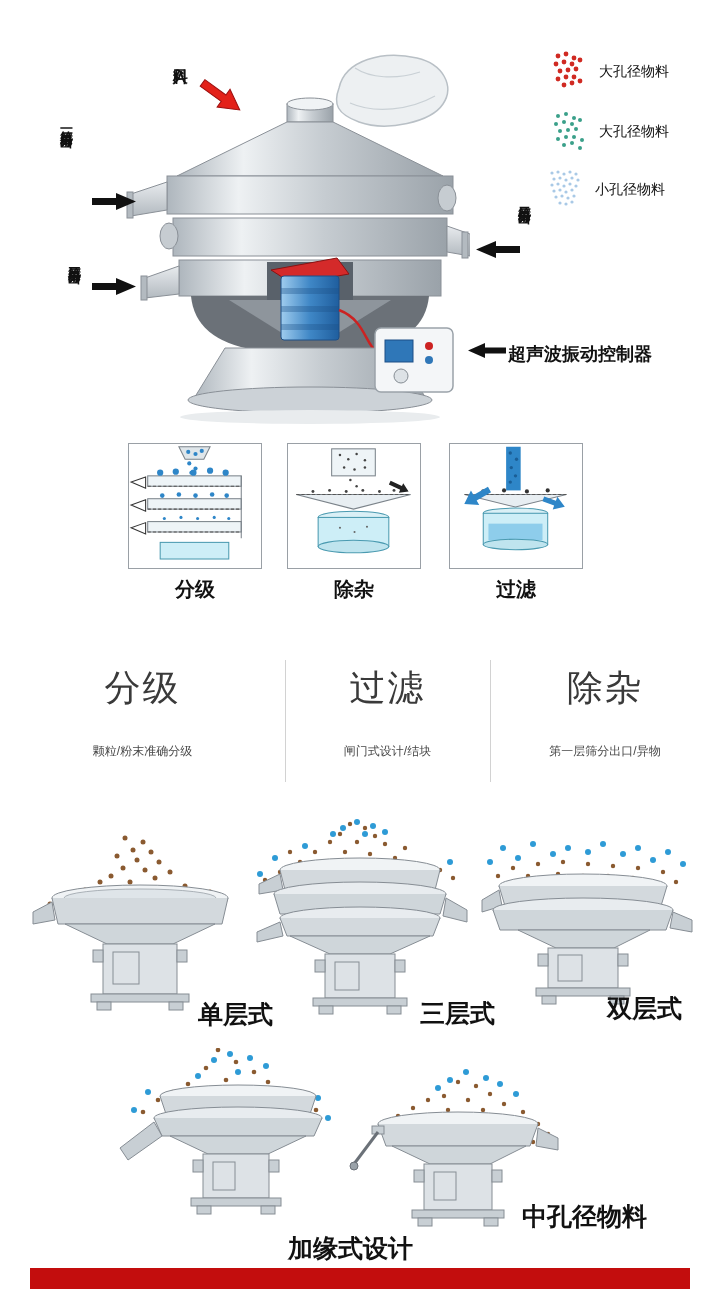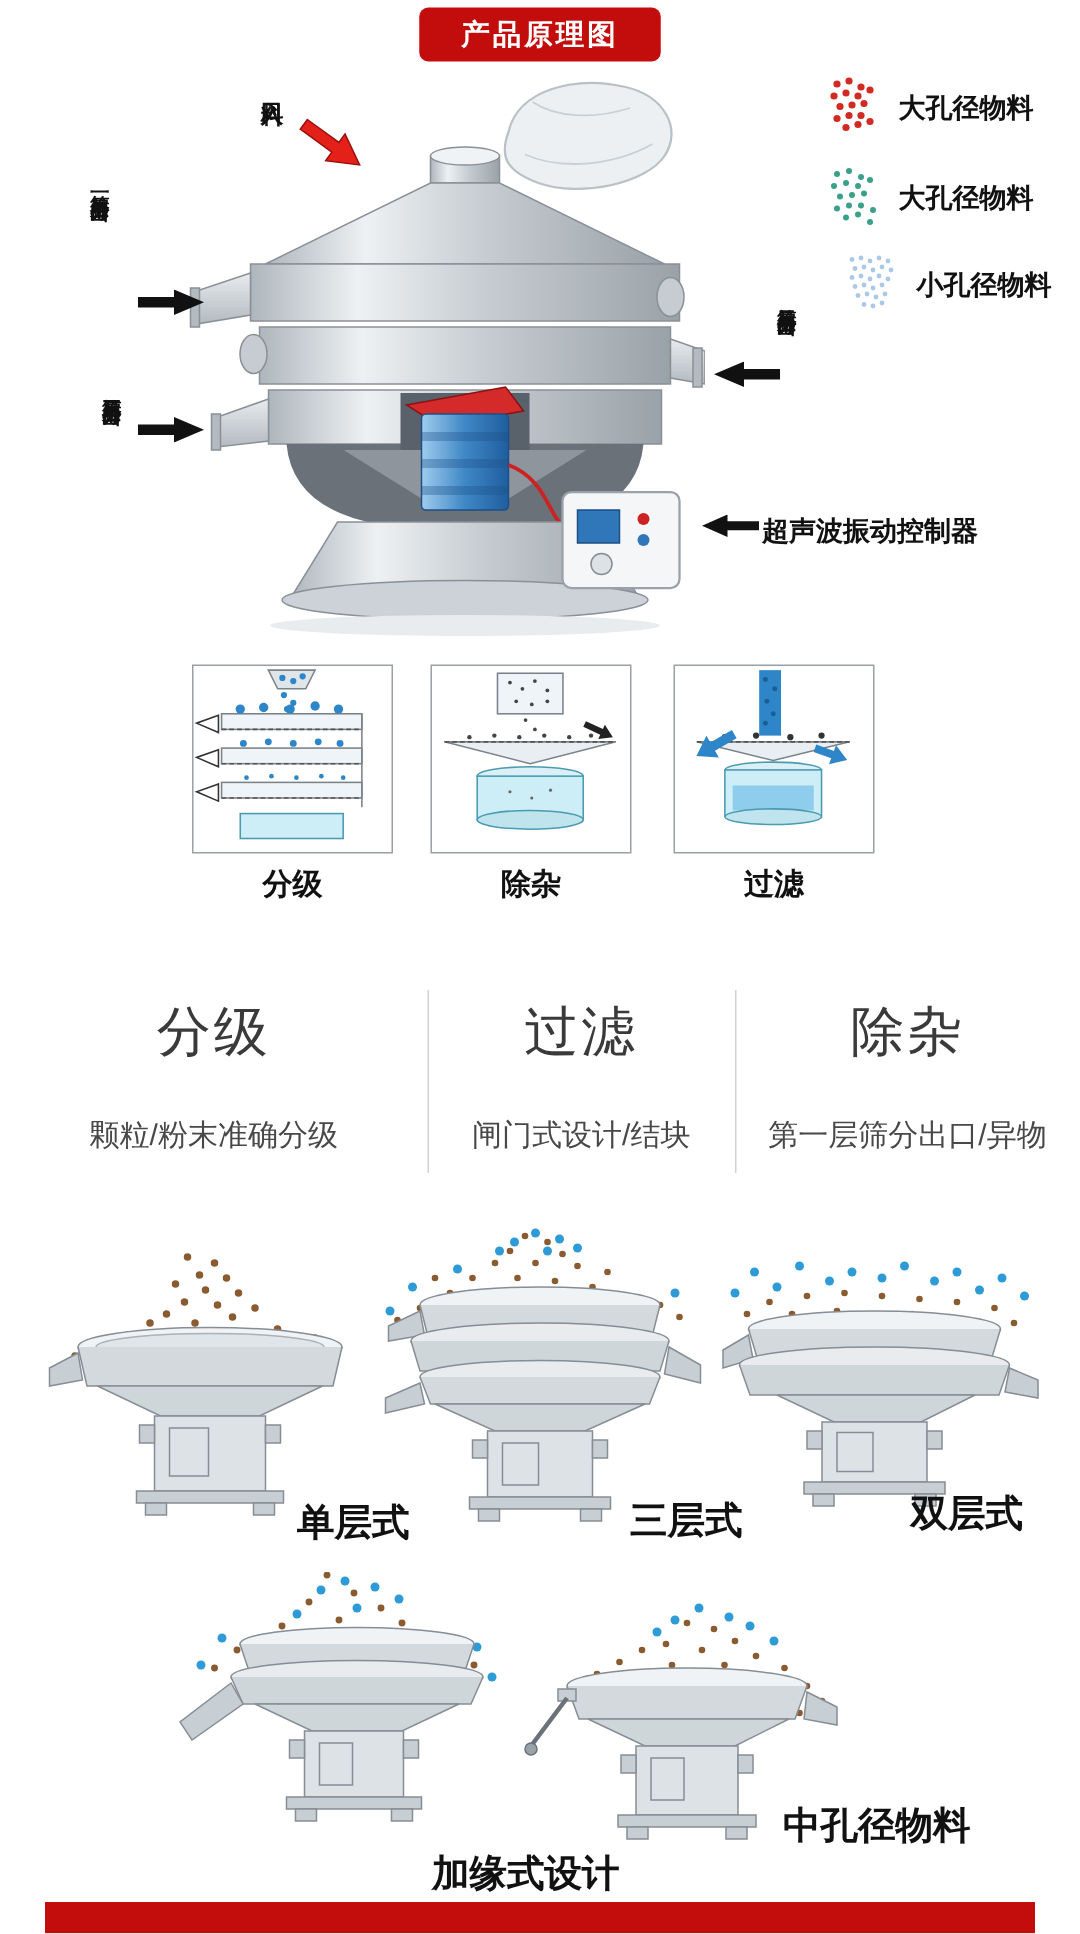--- a/index.html
+++ b/index.html
@@ -6,41 +6,38 @@
   .page{position:relative;width:720px;height:1289px;background:#fff;overflow:hidden;
         font-family:"Liberation Sans",sans-serif;margin:0 auto;}
   .abs{position:absolute;}
   .badge{position:absolute;top:5px;left:50%;transform:translateX(-50%);
          background:#c30d0d;color:#fff;font-size:19px;font-weight:bold;
          padding:5px 28px;border-radius:6px;letter-spacing:2px;white-space:nowrap;}
   .vlabel{position:absolute;writing-mode:vertical-rl;text-orientation:upright;
           font-weight:bold;color:#111;line-height:1.15;letter-spacing:1px;}
   .hlabel{position:absolute;font-weight:bold;color:#111;white-space:nowrap;}
   .legend-row{position:absolute;display:flex;align-items:center;gap:9px;}
-  .legend-label{font-size:18px;font-weight:bold;color:#111;white-space:nowrap;}
+  .legend-label{font-size:14px;font-weight:normal;color:#111;white-space:nowrap;}
   .frame{position:absolute;top:443px;width:134px;height:126px;border:1px solid #9aa0a6;
          background:#fff;box-sizing:border-box;}
   .fn-label{position:absolute;top:576px;width:134px;text-align:center;
             font-size:20px;font-weight:bold;color:#111;}
   .divider{position:absolute;top:660px;width:1px;height:122px;background:#d2d2d2;}
   .feature-col{position:absolute;top:652px;display:flex;flex-direction:column;align-items:center;}
   .feature-title{font-size:36px;color:#3a3a3a;margin-top:12px;letter-spacing:2px;}
-  .feature-desc{font-size:20px;color:#484848;margin-top:30px;white-space:nowrap;}
+  .feature-desc{font-size:12px;color:#484848;margin-top:30px;white-space:nowrap;}
   .model-label{position:absolute;font-size:25px;font-weight:bold;color:#111;white-space:nowrap;}
   .redbar{position:absolute;left:30px;right:30px;bottom:0;height:21px;background:#c30d0d;}
   svg{display:block;}
 </style>
 </head>
 <body>
 
 <div class="page">
 
-  <div class="badge">
-    <span>产品原理图</span>
-  </div>
 
   <svg class="abs" style="left:125px;top:48px;" width="345" height="390" viewBox="0 0 345 390">
     <defs>
       <linearGradient id="met" x1="0" y1="0" x2="1" y2="0">
         <stop offset="0" stop-color="#aeb6bd"></stop>
           <stop offset="0.25" stop-color="#eef1f3"></stop>
         <stop offset="0.55" stop-color="#c6ccd1"></stop>
           <stop offset="1" stop-color="#9aa2a9"></stop>
       </linearGradient>
       <linearGradient id="metv" x1="0" y1="0" x2="0" y2="1">
@@ -168,21 +165,21 @@
           <circle cx="16" cy="27" r="2"></circle>
       <circle cx="24" cy="27" r="2"></circle>
           <circle cx="14" cy="35" r="2"></circle>
           <circle cx="22" cy="33" r="2"></circle>
       <circle cx="32" cy="30" r="2"></circle>
           <circle cx="30" cy="38" r="2"></circle>
         </g>
     </svg>
     <span class="legend-label">大孔径物料</span>
   </div>
-  <div class="legend-row" style="left:562px;top:168px;">
+  <div class="legend-row" style="left:546px;top:168px;">
     <svg width="40" height="44" viewBox="0 0 40 44">
       <g fill="#a9c9e6">
           <circle cx="6" cy="5" r="1.6"></circle>
           <circle cx="12" cy="4" r="1.6"></circle>
           <circle cx="18" cy="6" r="1.6"></circle>
       <circle cx="24" cy="4" r="1.6"></circle>
           <circle cx="30" cy="6" r="1.6"></circle>
           <circle cx="8" cy="11" r="1.6"></circle>
       <circle cx="14" cy="10" r="1.6"></circle>
           <circle cx="20" cy="12" r="1.6"></circle>

